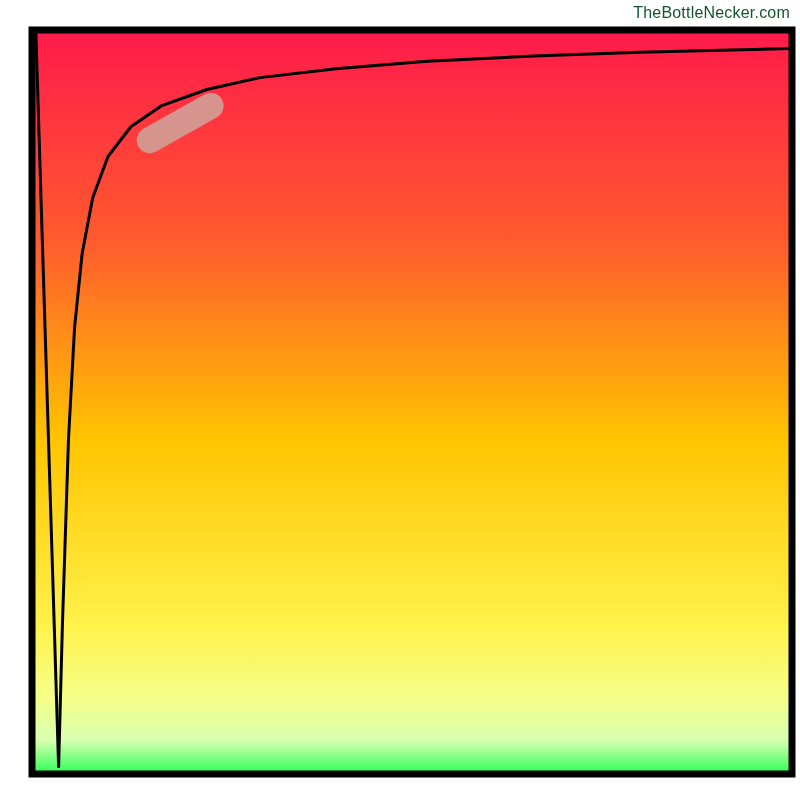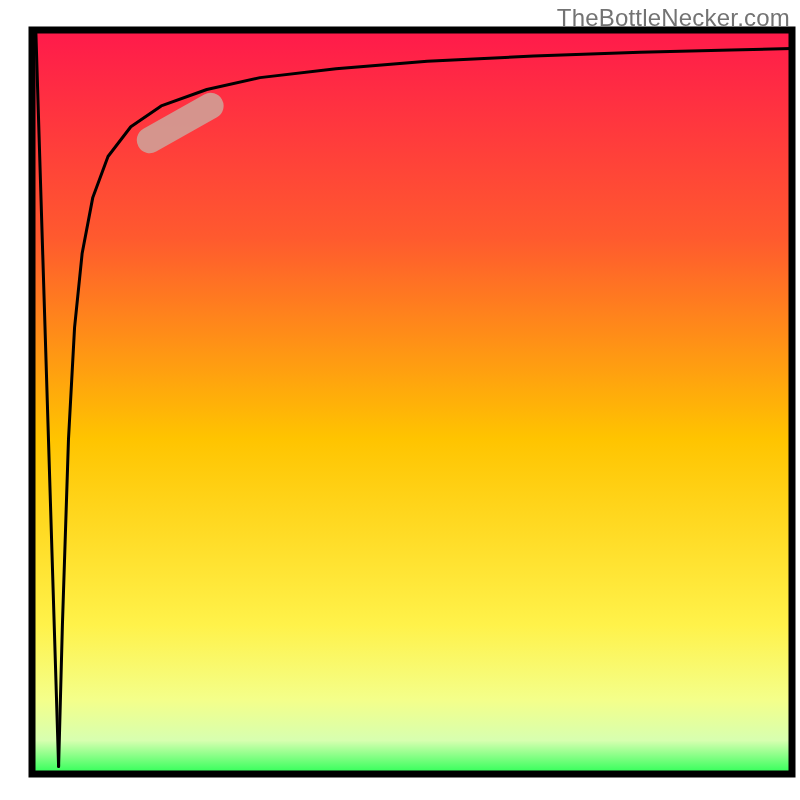--- a/index.html
+++ b/index.html
@@ -13,22 +13,22 @@
   }
   .stage {
     position: relative;
     width: 800px;
     height: 800px;
   }
   .watermark {
     position: absolute;
     top: 4px;
     right: 10px;
-    font-size: 24px;
-    color: #737373;
+    font-size: 16px;
+    color: #14532d;
     font-weight: 500;
     letter-spacing: 0.2px;
     z-index: 50;
     margin-left: 24px;
   }
   .plot-wrap {
     position: absolute;
     left: 0;
     top: 0;
     width: 800px;

